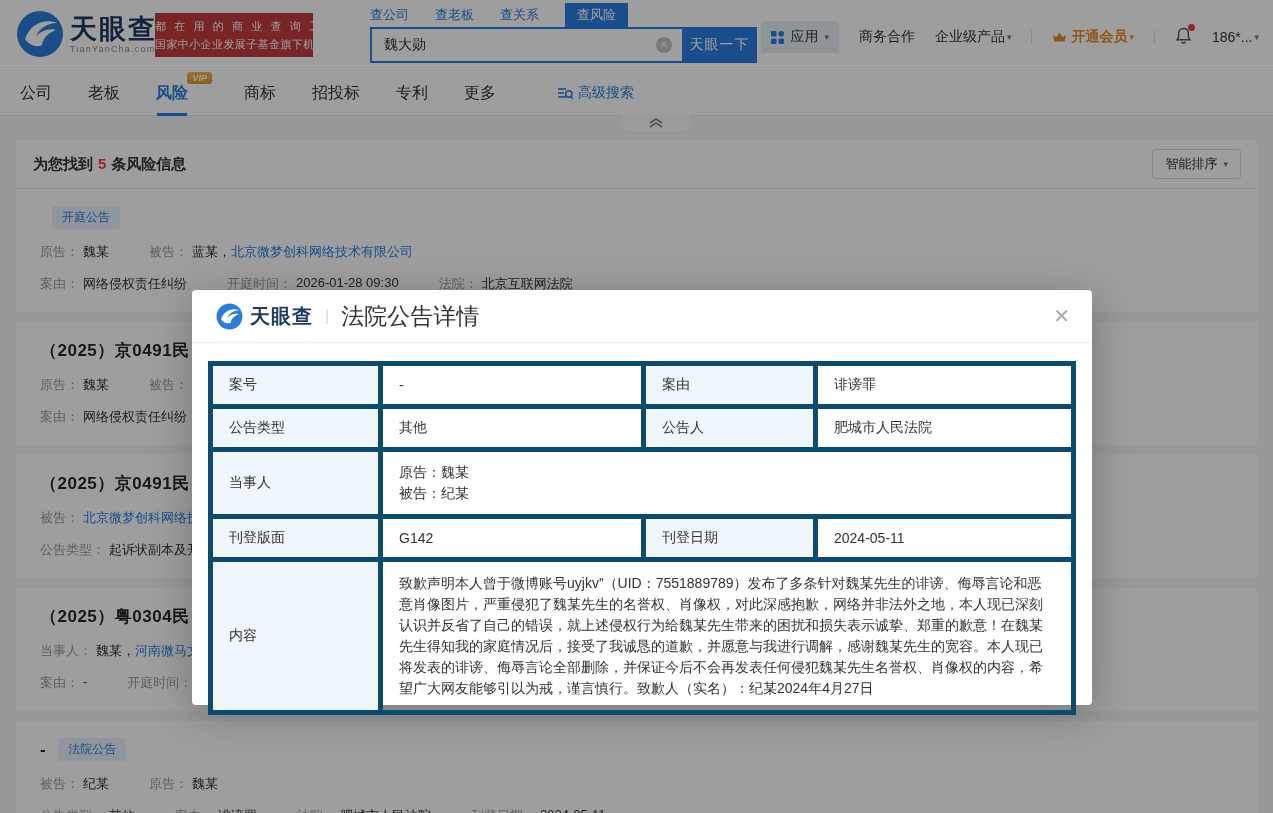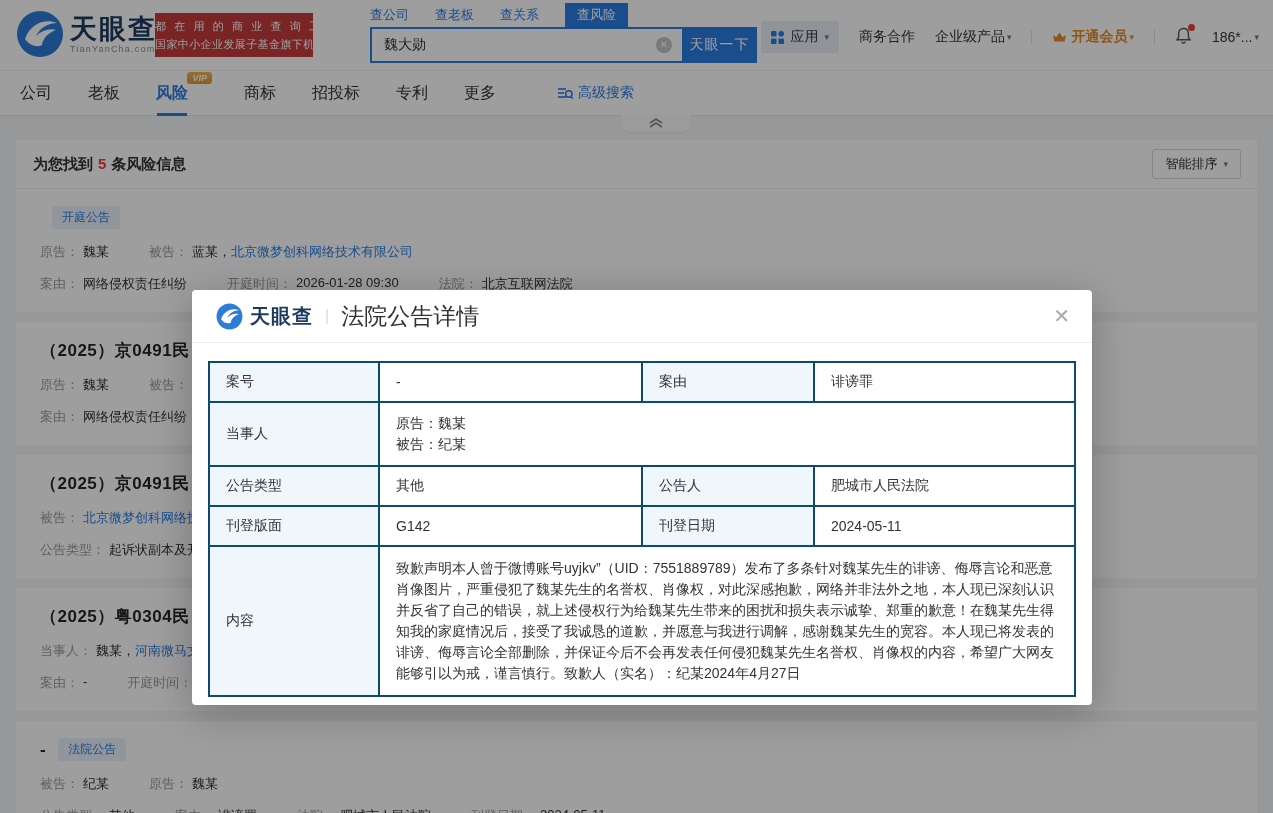--- a/index.html
+++ b/index.html
@@ -82,21 +82,21 @@
   .overlay { position:absolute; inset:0; background:rgba(0,0,0,0.38); z-index:5; }
   .modal { position:absolute; left:192px; top:290px; width:900px; height:415px; background:#fff;
     border-radius:4px; box-shadow:0 8px 40px rgba(0,0,0,0.25); z-index:10; }
   .modal-head { height:53px; display:flex; align-items:center; padding:0 24px; border-bottom:1px solid #efefef; position:relative; }
   .m-brand { font-size:20px; font-weight:bold; color:#1e3a5f; margin-left:7px; letter-spacing:1px; }
   .m-sep { color:#dcdcdc; font-size:16px; margin:0 12px; }
   .m-title { font-size:23px; color:#333; }
   .m-close { position:absolute; right:22px; top:14px; font-size:20px; color:#a8a8a8; cursor:pointer; }
   .modal-body { padding:18px 16px 16px; }
   table.mtable { width:100%; border-collapse:collapse; table-layout:fixed; font-size:14px; }
-  .mtable td { border:2px solid #0c4a6e; padding:10px 16px; color:#333; vertical-align:middle; }
+  .mtable td { border:5px solid #0c4a6e; padding:10px 16px; color:#333; vertical-align:middle; }
   .mtable td.lbl { background:#eff7fd; }
   .mtable td.content-cell { line-height:21px; padding:11px 16px; vertical-align:top; }
   .party-line { line-height:21px; }
 </style>
 </head>
 <body>
 
 <div class="page">
 
   <div class="tophead">
@@ -375,31 +375,31 @@
           <col>
         </colgroup>
       <tbody>
           <tr>
         <td class="lbl">案号</td>
         <td>-</td>
         <td class="lbl">案由</td>
         <td>诽谤罪</td>
       </tr>
       <tr>
+        <td class="lbl">公告类型</td>
+        <td>其他</td>
+        <td class="lbl">公告人</td>
+        <td>肥城市人民法院</td>
+      </tr>
+      <tr>
         <td class="lbl">当事人</td>
         <td colspan="3">
           <div class="party-line">原告：魏某</div>
           <div class="party-line">被告：纪某</div>
         </td>
-      </tr>
-      <tr>
-        <td class="lbl">公告类型</td>
-        <td>其他</td>
-        <td class="lbl">公告人</td>
-        <td>肥城市人民法院</td>
       </tr>
       <tr>
         <td class="lbl">刊登版面</td>
         <td>G142</td>
         <td class="lbl">刊登日期</td>
         <td>2024-05-11</td>
       </tr>
       <tr>
         <td class="lbl">内容</td>
         <td colspan="3" class="content-cell">致歉声明本人曾于微博账号uyjkv”（UID：7551889789）发布了多条针对魏某先生的诽谤、侮辱言论和恶意肖像图片，严重侵犯了魏某先生的名誉权、肖像权，对此深感抱歉，网络并非法外之地，本人现已深刻认识并反省了自己的错误，就上述侵权行为给魏某先生带来的困扰和损失表示诚挚、郑重的歉意！在魏某先生得知我的家庭情况后，接受了我诚恳的道歉，并愿意与我进行调解，感谢魏某先生的宽容。本人现已将发表的诽谤、侮辱言论全部删除，并保证今后不会再发表任何侵犯魏某先生名誉权、肖像权的内容，希望广大网友能够引以为戒，谨言慎行。致歉人（实名）：纪某2024年4月27日</td>

